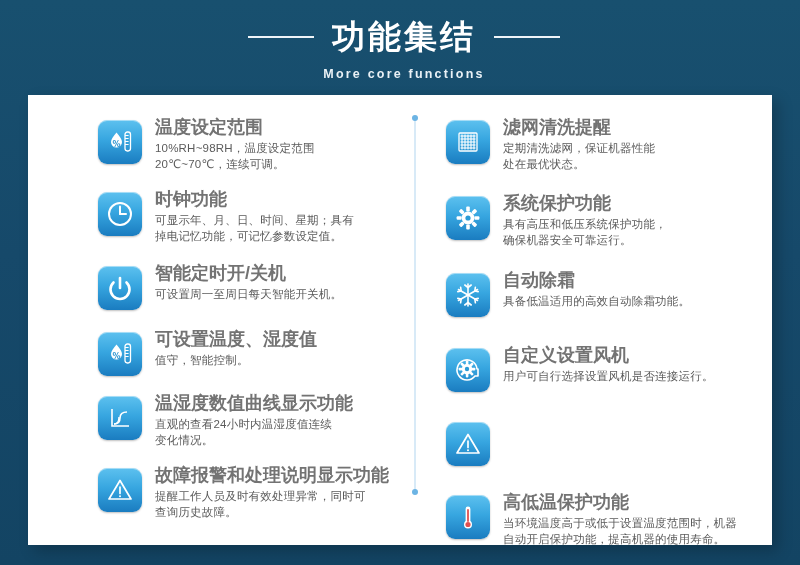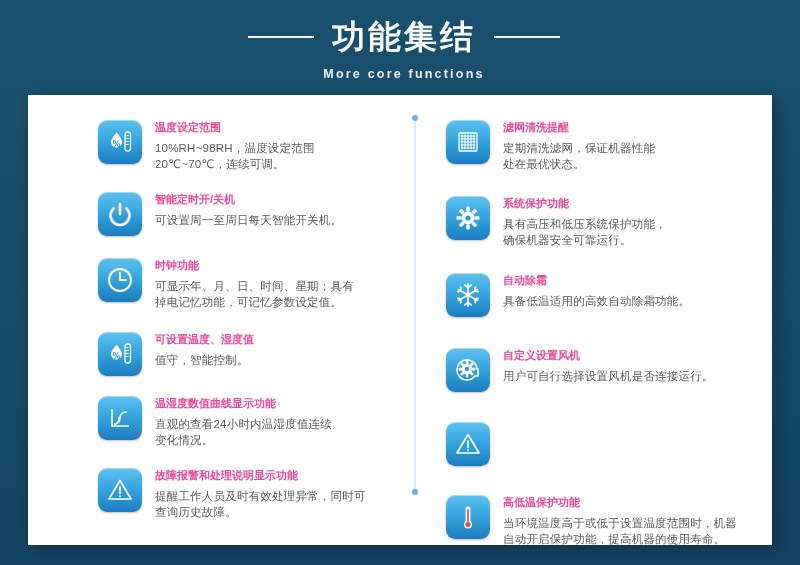--- a/index.html
+++ b/index.html
@@ -107,23 +107,23 @@
     background: linear-gradient(180deg, #5dc1ef 0%, #37a6e0 45%, #1a7cc0 100%);
     box-shadow: 0 1px 2px rgba(0,0,0,0.25), inset 0 1px 0 rgba(255,255,255,0.45);
     display: flex; align-items: center; justify-content: center;
     position: relative;
     margin-top: 3px;
   }
   .icon-tile svg { display: block; }
 
   .feature-text { padding-top: 1px; min-width: 0; }
   .f-title {
-    font-size: 11px;
+    font-size: 18px;
     font-weight: 700;
-    color: #ec4899;
+    color: #737373;
     line-height: 19px;
     margin-bottom: 3px;
     white-space: nowrap;
   }
   .f-desc {
     font-size: 11.5px;
     color: #5b5b5b;
     line-height: 16px;
     letter-spacing: 0.2px;
   }
@@ -176,45 +176,45 @@
           <div class="f-desc">
             <span>10%RH~98RH，温度设定范围</span>
             <span>20℃~70℃，连续可调。</span>
           </div>
         </div>
       </div>
 
       <div class="feature">
         <span class="icon-tile">
           <svg width="30" height="30" viewBox="0 0 30 30">
-            <path d="M8.5 9.5a9.5 9.5 0 1 0 13 0" fill="none" stroke="#fff" stroke-width="2.6" stroke-linecap="round"></path>
-            <line x1="15" y1="5" x2="15" y2="15" stroke="#fff" stroke-width="2.6" stroke-linecap="round"></line>
-          </svg>
-        </span>
-        <div class="feature-text">
-          <div class="f-title">智能定时开/关机</div>
-          <div class="f-desc">
-            <span>可设置周一至周日每天智能开关机。</span>
-          </div>
-        </div>
-      </div>
-
-      <div class="feature">
-        <span class="icon-tile">
-          <svg width="30" height="30" viewBox="0 0 30 30">
             <circle cx="15" cy="15" r="11" fill="none" stroke="#fff" stroke-width="2"></circle>
             <line x1="15" y1="15" x2="15" y2="7.5" stroke="#fff" stroke-width="2" stroke-linecap="round"></line>
             <line x1="15" y1="15" x2="21" y2="15" stroke="#fff" stroke-width="2" stroke-linecap="round"></line>
           </svg>
         </span>
         <div class="feature-text">
           <div class="f-title">时钟功能</div>
           <div class="f-desc">
             <span>可显示年、月、日、时间、星期；具有</span>
             <span>掉电记忆功能，可记忆参数设定值。</span>
+          </div>
+        </div>
+      </div>
+
+      <div class="feature">
+        <span class="icon-tile">
+          <svg width="30" height="30" viewBox="0 0 30 30">
+            <path d="M8.5 9.5a9.5 9.5 0 1 0 13 0" fill="none" stroke="#fff" stroke-width="2.6" stroke-linecap="round"></path>
+            <line x1="15" y1="5" x2="15" y2="15" stroke="#fff" stroke-width="2.6" stroke-linecap="round"></line>
+          </svg>
+        </span>
+        <div class="feature-text">
+          <div class="f-title">智能定时开/关机</div>
+          <div class="f-desc">
+            <span>可设置周一至周日每天智能开关机。</span>
           </div>
         </div>
       </div>
 
       <div class="feature">
         <span class="icon-tile">
           <svg width="30" height="30" viewBox="0 0 30 30">
             <path d="M11.5 5.5c3.2 4 5.5 6.8 5.5 9.6a5.5 5.5 0 0 1-11 0c0-2.8 2.3-5.6 5.5-9.6z" fill="#fff"></path>
             <text x="11.5" y="19.5" font-size="8" font-weight="bold" text-anchor="middle" fill="#2a93d0" font-family="DejaVu Sans, sans-serif">%</text>
             <rect x="20" y="5" width="5.5" height="19" rx="2.4" fill="none" stroke="#fff" stroke-width="1.3"></rect>

